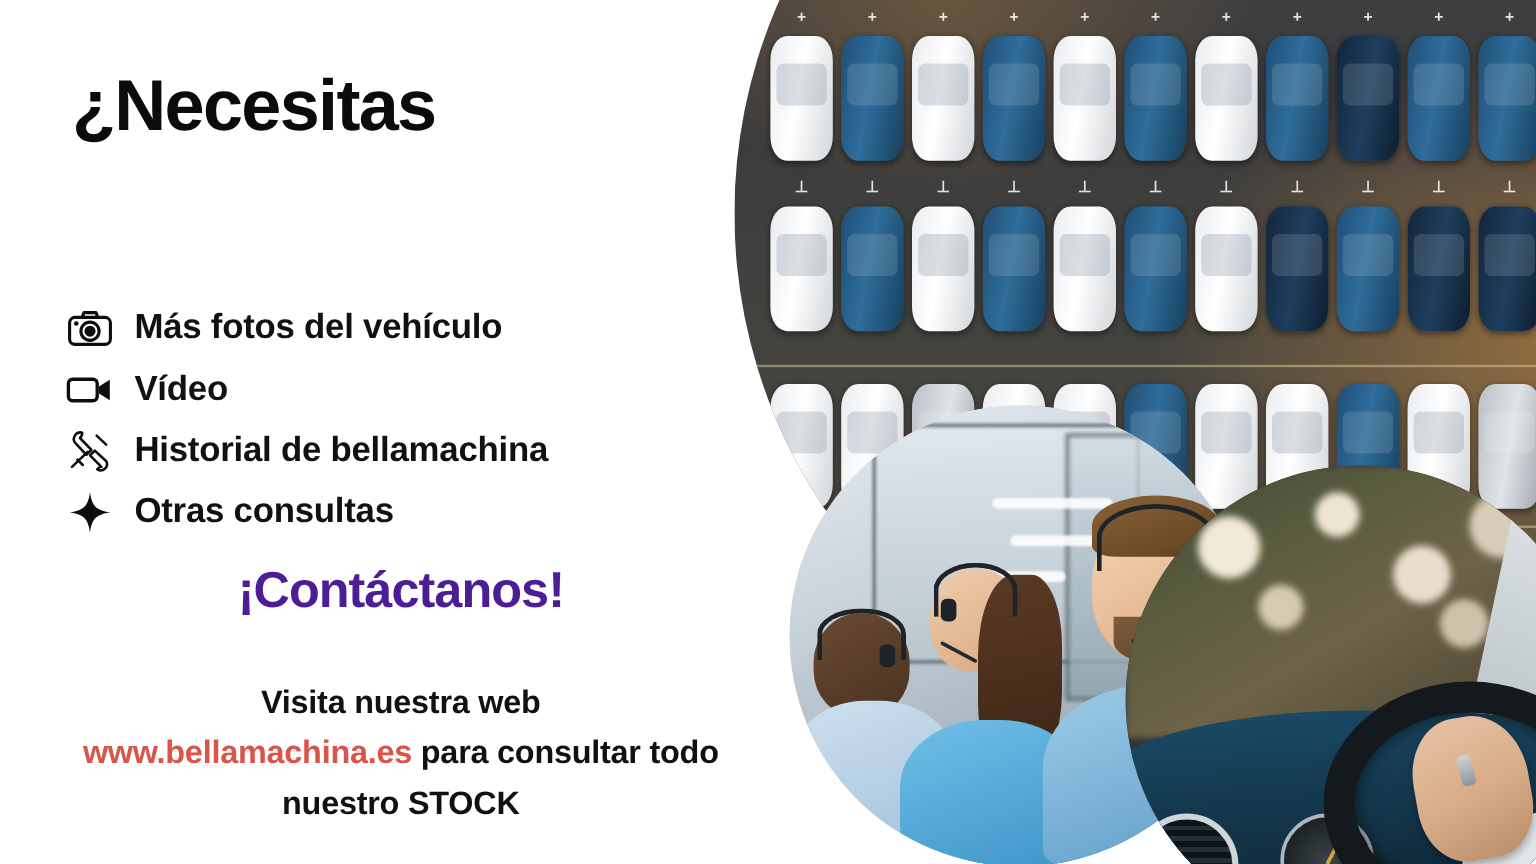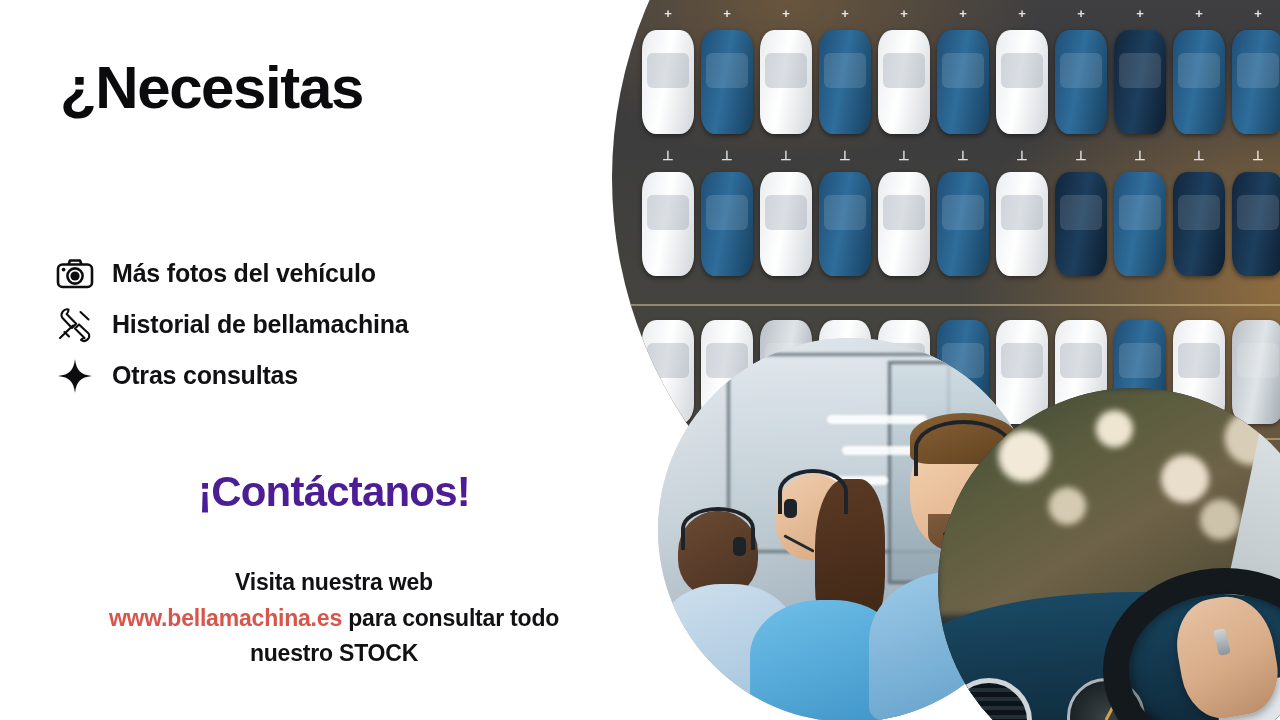--- a/index.html
+++ b/index.html
@@ -231,42 +231,42 @@
     align-items:center;
     gap:14px;
     height:51px;
   }
   .feature .ico {
     width:46px; height:40px;
     display:flex; align-items:center; justify-content:center;
     flex:0 0 46px;
   }
   .feature .txt {
-    font-size:25px;
+    font-size:29px;
     font-weight:700;
     color:#111114;
     letter-spacing:-.2px;
     white-space:nowrap;
   }
 
   .cta {
     position:absolute; left:0; top:468px;
     width:668px;
     text-align:center;
     font-size:42px;
     font-weight:700;
     letter-spacing:-.8px;
     color:#4c1d95;
   }
 
   .web {
     position:absolute; left:0; top:565px;
     width:668px;
     text-align:center;
-    font-size:23px;
+    font-size:27px;
     font-weight:700;
     line-height:1.55;
     color:#111114;
     letter-spacing:-.2px;
   }
   .web .url { color:#d9544a; }
   .web .ln { display:block; }
 </style>
 </head>
 <body>
@@ -417,20 +417,29 @@
             <rect x="2" y="6.5" width="34" height="22.5" rx="4.5" stroke="#0d0d0f" stroke-width="2.6"></rect>
             <path d="M12.5 6.5 L14 2.5 H24 L25.5 6.5" stroke="#0d0d0f" stroke-width="2.6" stroke-linejoin="round" fill="none"></path>
             <circle cx="19" cy="18" r="7.6" stroke="#0d0d0f" stroke-width="2.6"></circle>
             <circle cx="19" cy="18" r="4.6" fill="#0d0d0f"></circle>
             <circle cx="7.6" cy="11.6" r="1.9" fill="#0d0d0f"></circle>
           </svg>
         </span>
         <span class="txt">Más fotos del vehículo</span>
       </li>
 
+      <li class="feature">
+        <span class="ico">
+          <svg width="40" height="27" viewBox="0 0 40 27" fill="none">
+            <rect x="2" y="5" width="24" height="18" rx="3.5" stroke="#0d0d0f" stroke-width="2.8"></rect>
+            <path d="M27.5 11 L36.5 5.5 V22.5 L27.5 17 Z" fill="#0d0d0f"></path>
+          </svg>
+        </span>
+        <span class="txt">Vídeo</span>
+      </li>
 
       <li class="feature">
         <span class="ico">
           <svg width="40" height="38" viewBox="0 0 40 38" fill="none" stroke="#0d0d0f" stroke-width="2.1" stroke-linejoin="round" stroke-linecap="round">
             <path d="M13.5 3.5 a5.6 5.6 0 0 0 -6.2 8.2 L17 22 l4.2 -4.2 L11.6 8 a5.6 5.6 0 0 0 1.9 -4.5 Z"></path>
             <path d="M26 34 a5.2 5.2 0 0 0 7.6 -6.6 L24 18.5 l-4 4 L29.5 32 a5.2 5.2 0 0 0 -3.5 2 Z"></path>
             <path d="M5 32 L18 19.5"></path>
             <path d="M9.5 26 L14 30.5"></path>
             <path d="M25.5 6 L33.5 13.5"></path>
           </svg>

